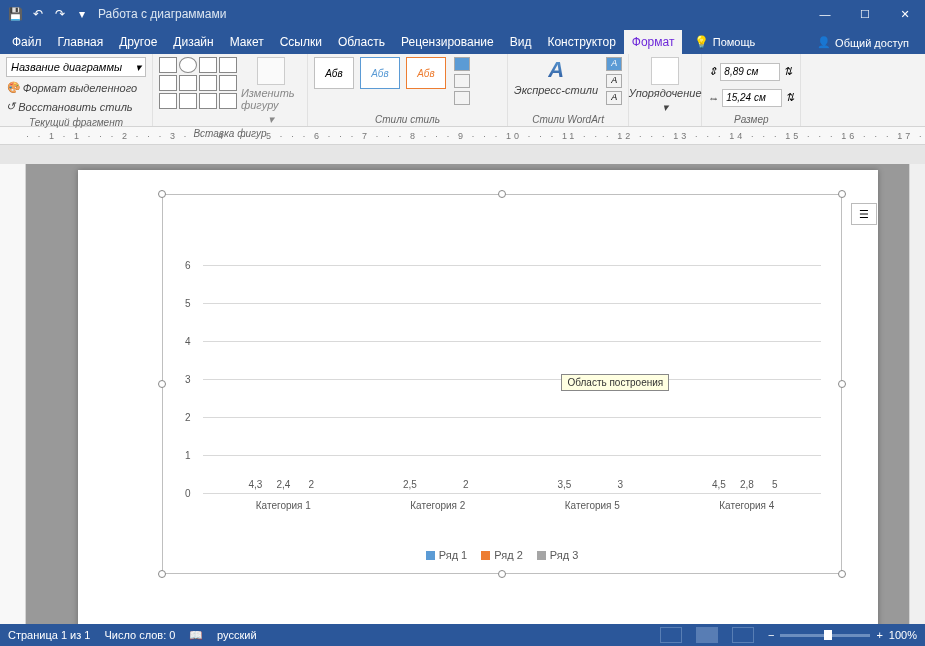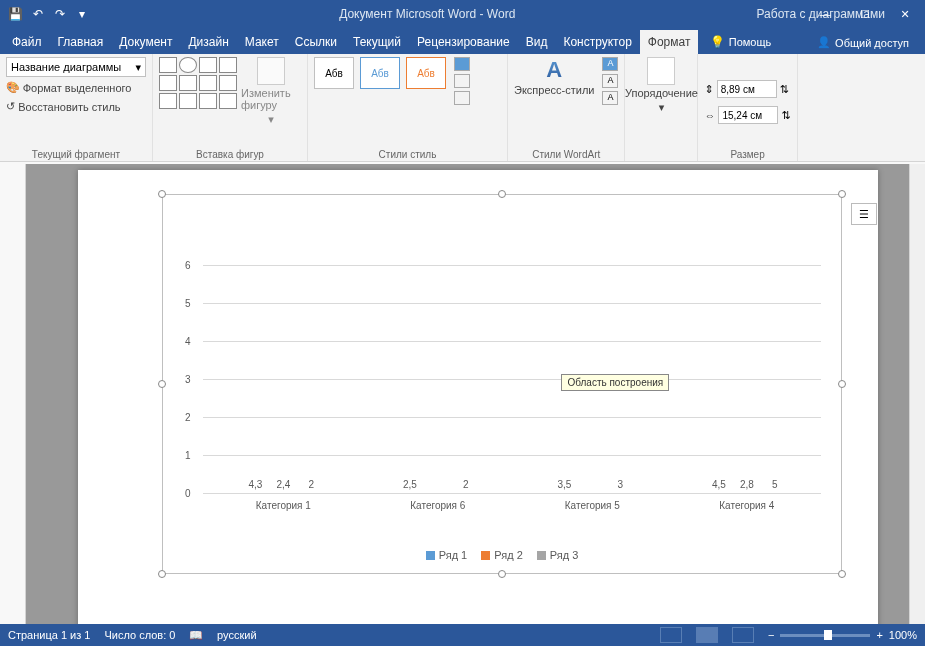--- a/index.html
+++ b/index.html
@@ -6,24 +6,24 @@
 body{background:#e6e6e6;width:925px;height:646px;overflow:hidden;position:relative;}
 .titlebar{height:28px;background:#2b579a;display:flex;align-items:center;color:#fff;}
 .qat{display:flex;align-items:center;gap:6px;padding:0 8px;}
 .qat .ic{width:16px;height:16px;display:flex;align-items:center;justify-content:center;color:#fff;font-size:12px;}
 .title-center{flex:1;text-align:center;color:#dce6f1;font-size:12px;}
 .title-right{color:#dce6f1;padding:0 40px 0 0;font-size:12px;}
 .winbtns{display:flex;position:absolute;right:0;top:0;}
 .winbtns div{width:40px;height:28px;display:flex;align-items:center;justify-content:center;color:#fff;font-size:11px;}
 .tabs{height:26px;background:#2b579a;display:flex;align-items:flex-end;color:#fff;padding-left:4px;}
 .tab{padding:5px 8px;font-size:12px;cursor:pointer;}
-.tab.active{background:#f3f3f3;color:#404040;margin-top:40px;}
+.tab.active{background:#f3f3f3;color:#6d28d9;margin-top:40px;}
 .tab.help{margin-left:4px;}
 .tab.share{margin-left:auto;margin-right:8px;display:flex;align-items:center;gap:4px;}
-.ribbon{height:108px;background:#f3f3f3;border-bottom:1px solid #d4d4d4;display:flex;}
+.ribbon{height:73px;background:#f3f3f3;border-bottom:1px solid #d4d4d4;display:flex;font-style:italic;}
 .group{border-right:1px solid #e1e1e1;padding:3px 6px 1px;display:flex;flex-direction:column;justify-content:space-between;}
 .group-body{display:flex;align-items:flex-start;gap:4px;flex:1;}
 .group-label{text-align:center;color:#666;font-size:10px;padding-top:2px;}
 .dd{height:20px;border:1px solid #c0c0c0;background:#fff;display:flex;align-items:center;padding:0 4px;font-size:11px;min-width:140px;justify-content:space-between;}
 .smbtn{display:flex;align-items:center;gap:3px;font-size:11px;color:#444;padding:2px 0;}
 .shape-grid{display:grid;grid-template-columns:repeat(4,18px);grid-template-rows:repeat(3,16px);gap:2px;}
 .shape-grid div{border:1px solid #888;background:#fff;}
 .bigbtn{display:flex;flex-direction:column;align-items:center;justify-content:center;width:60px;color:#888;font-size:10px;gap:2px;}
 .bigbtn .ic{width:28px;height:28px;border:1px solid #ccc;background:#fafafa;}
 .style-row{display:flex;gap:6px;}
@@ -76,37 +76,36 @@
 </head>
 <body>
 
 <div class="titlebar">
   <div class="qat">
     <span class="ic">💾</span>
     <span class="ic">↶</span>
     <span class="ic">↷</span>
     <span class="ic">▾</span>
   </div>
-  <div class="title-center">Документ Microsoft Word - Word</div>
   <div class="title-right">Работа с диаграммами</div>
   <div class="winbtns">
     <div>—</div>
     <div>☐</div>
     <div>✕</div>
   </div>
 </div>
 
 <div class="tabs">
   <div class="tab">Файл</div>
   <div class="tab">Главная</div>
-  <div class="tab">Документ</div>
+  <div class="tab">Другое</div>
   <div class="tab">Дизайн</div>
   <div class="tab">Макет</div>
   <div class="tab">Ссылки</div>
-  <div class="tab">Текущий</div>
+  <div class="tab">Область</div>
   <div class="tab">Рецензирование</div>
   <div class="tab">Вид</div>
   <div class="tab">Конструктор</div>
   <div class="tab active">Формат</div>
   <div class="tab help">💡 <span>Помощь</span></div>
   <div class="tab share">
       <span>👤</span>
       <span>Общий доступ</span>
     </div>
 </div>
@@ -248,21 +247,21 @@
             <div class="xlab">Категория 1</div>
           </div>
           <div class="cat" style="left: 26%;">
             <div class="bar s1" style="height: 41.6667%;">
               <div class="dlab">2,5</div>
             </div>
             <div class="bar s2" style="height: 73.3333%;"></div>
             <div class="bar s3" style="height: 33.3333%;">
               <div class="dlab">2</div>
             </div>
-            <div class="xlab">Категория 6</div>
+            <div class="xlab">Категория 2</div>
           </div>
           <div class="cat" style="left: 51%;">
             <div class="bar s1" style="height: 58.3333%;">
               <div class="dlab">3,5</div>
             </div>
             <div class="bar s2" style="height: 30%;"></div>
             <div class="bar s3" style="height: 50%;">
               <div class="dlab">3</div>
             </div>
             <div class="xlab">Категория 5</div>

